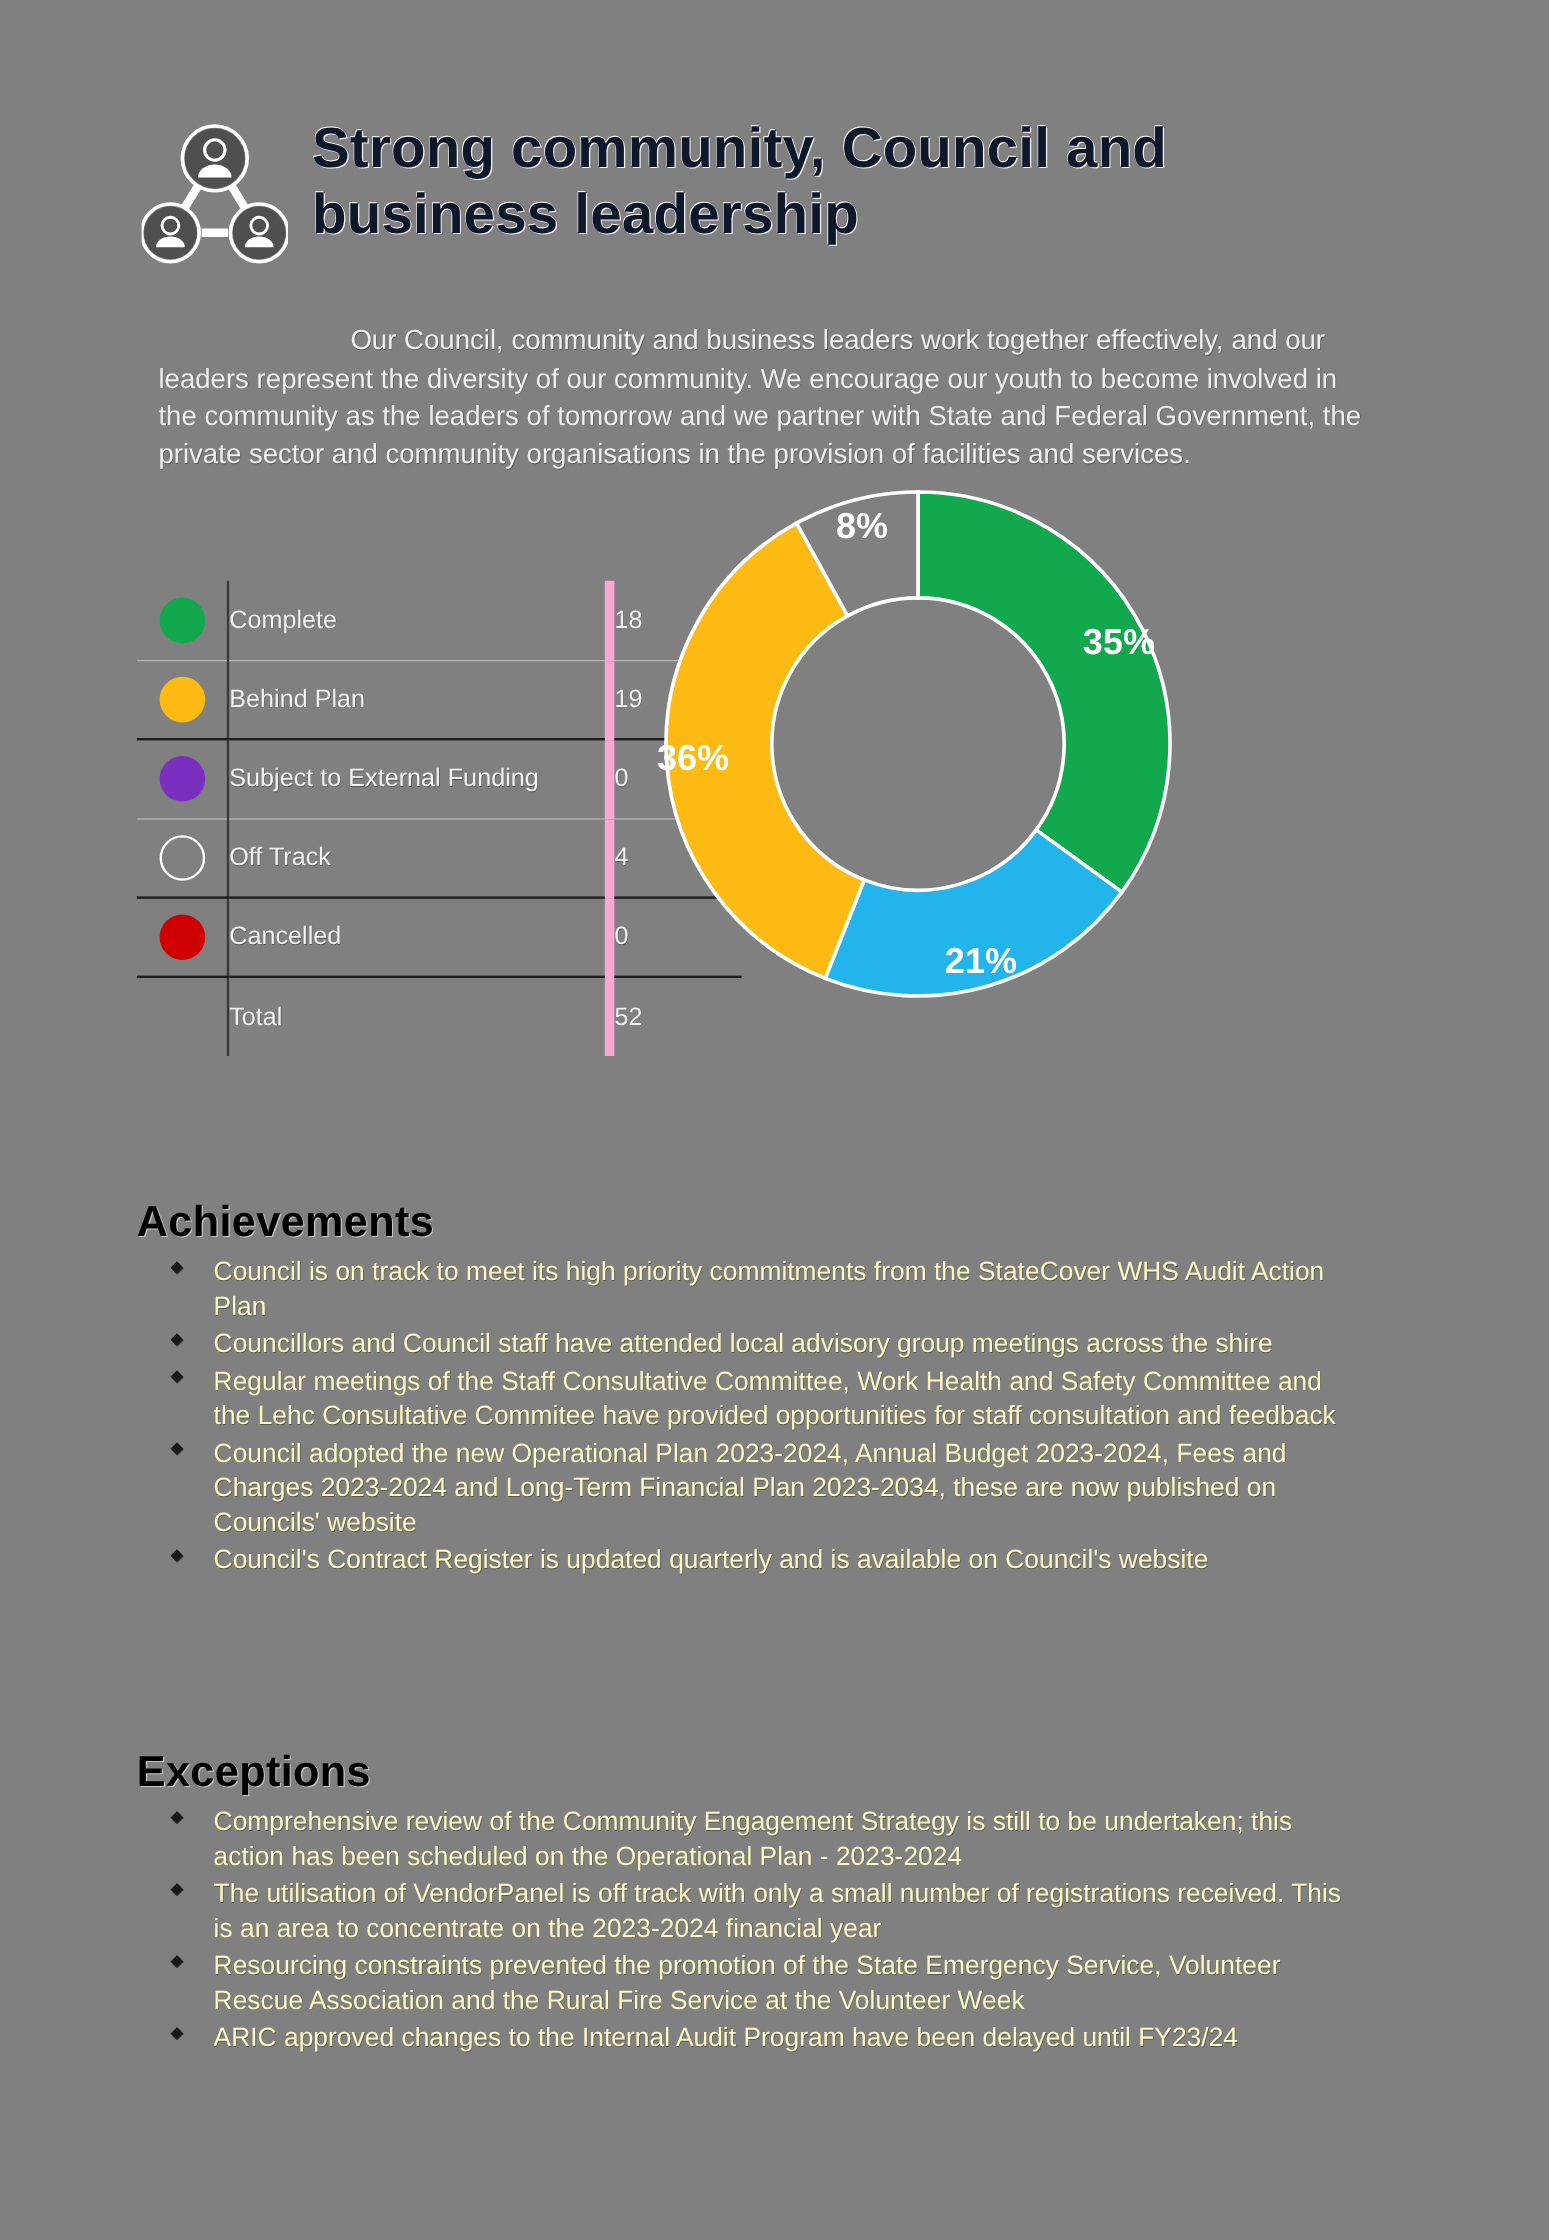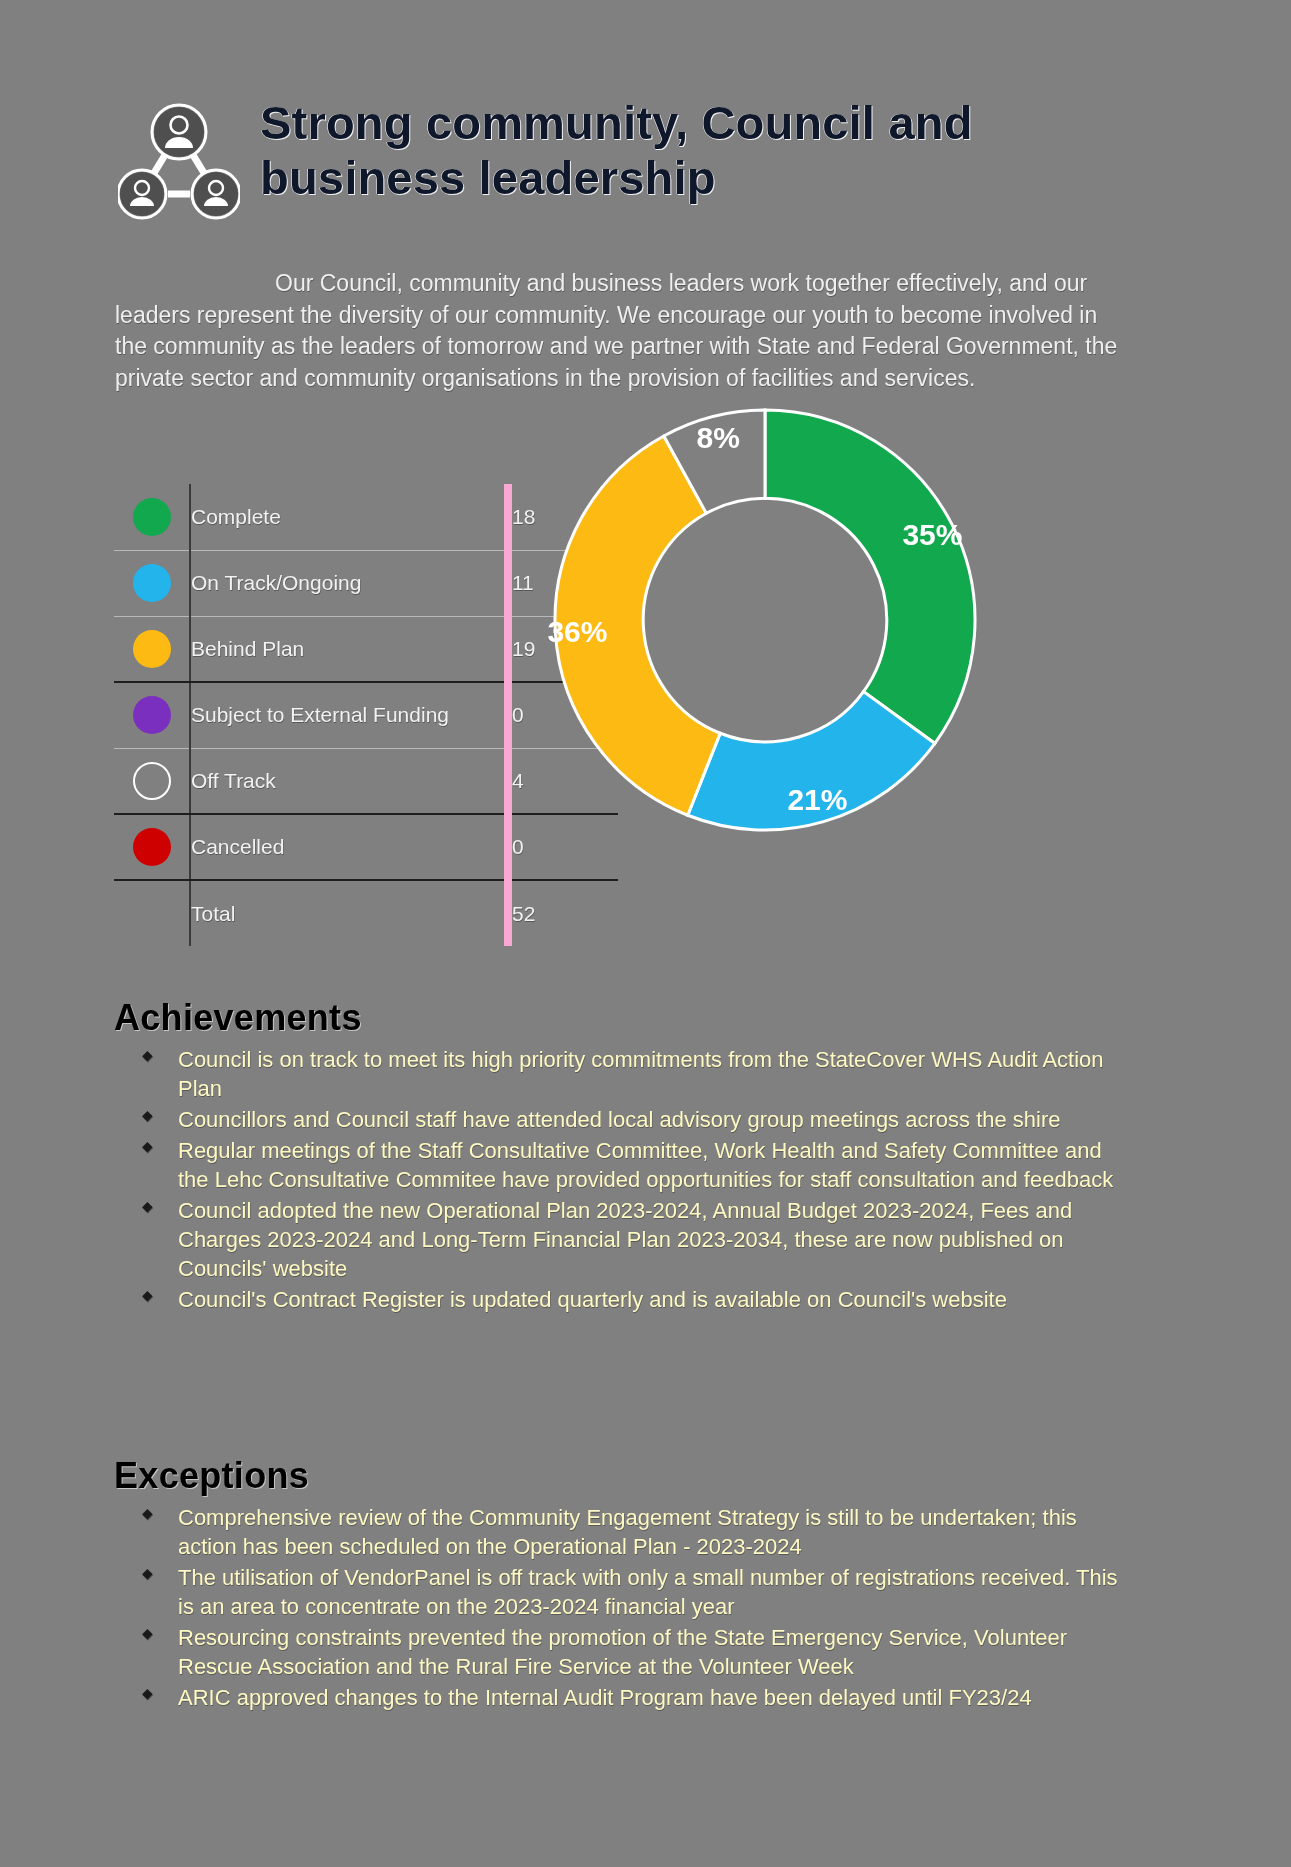--- a/index.html
+++ b/index.html
@@ -42,21 +42,21 @@
     font-weight: bold;
     color: #0f172a;
     text-shadow: 1px 1px 0 #f0f0f0, -0.5px -0.5px 0 #ffffff;
     letter-spacing: 0.2px;
     max-width: 800px;
   }
 
   
   .intro {
     position: absolute;
-    left: 115px;
+    left: 132px;
     top: 268px;
     width: 1010px;
     font-size: 23px;
     line-height: 1.38;
     color: #efefef;
     text-indent: 160px;
     text-shadow: 0.5px 0.5px 0 rgba(60,60,60,0.6);
   }
 
   
@@ -206,27 +206,20 @@
 
   <table class="legend-table">
     <tbody>
       <tr>
         <td class="cell-dot">
           <span class="dot" style="background:#11A84E"></span>
         </td>
         <td class="cell-label">Complete</td>
         <td class="cell-value">18</td>
       </tr>
-      <tr>
-        <td class="cell-dot">
-          <span class="dot" style="background:#24B4EC"></span>
-        </td>
-        <td class="cell-label">On Track/Ongoing</td>
-        <td class="cell-value">11</td>
-      </tr>
       <tr class="heavy">
         <td class="cell-dot">
           <span class="dot" style="background:#FCBA12"></span>
         </td>
         <td class="cell-label">Behind Plan</td>
         <td class="cell-value">19</td>
       </tr>
       <tr>
         <td class="cell-dot">
           <span class="dot" style="background:#7B2FBE"></span>

